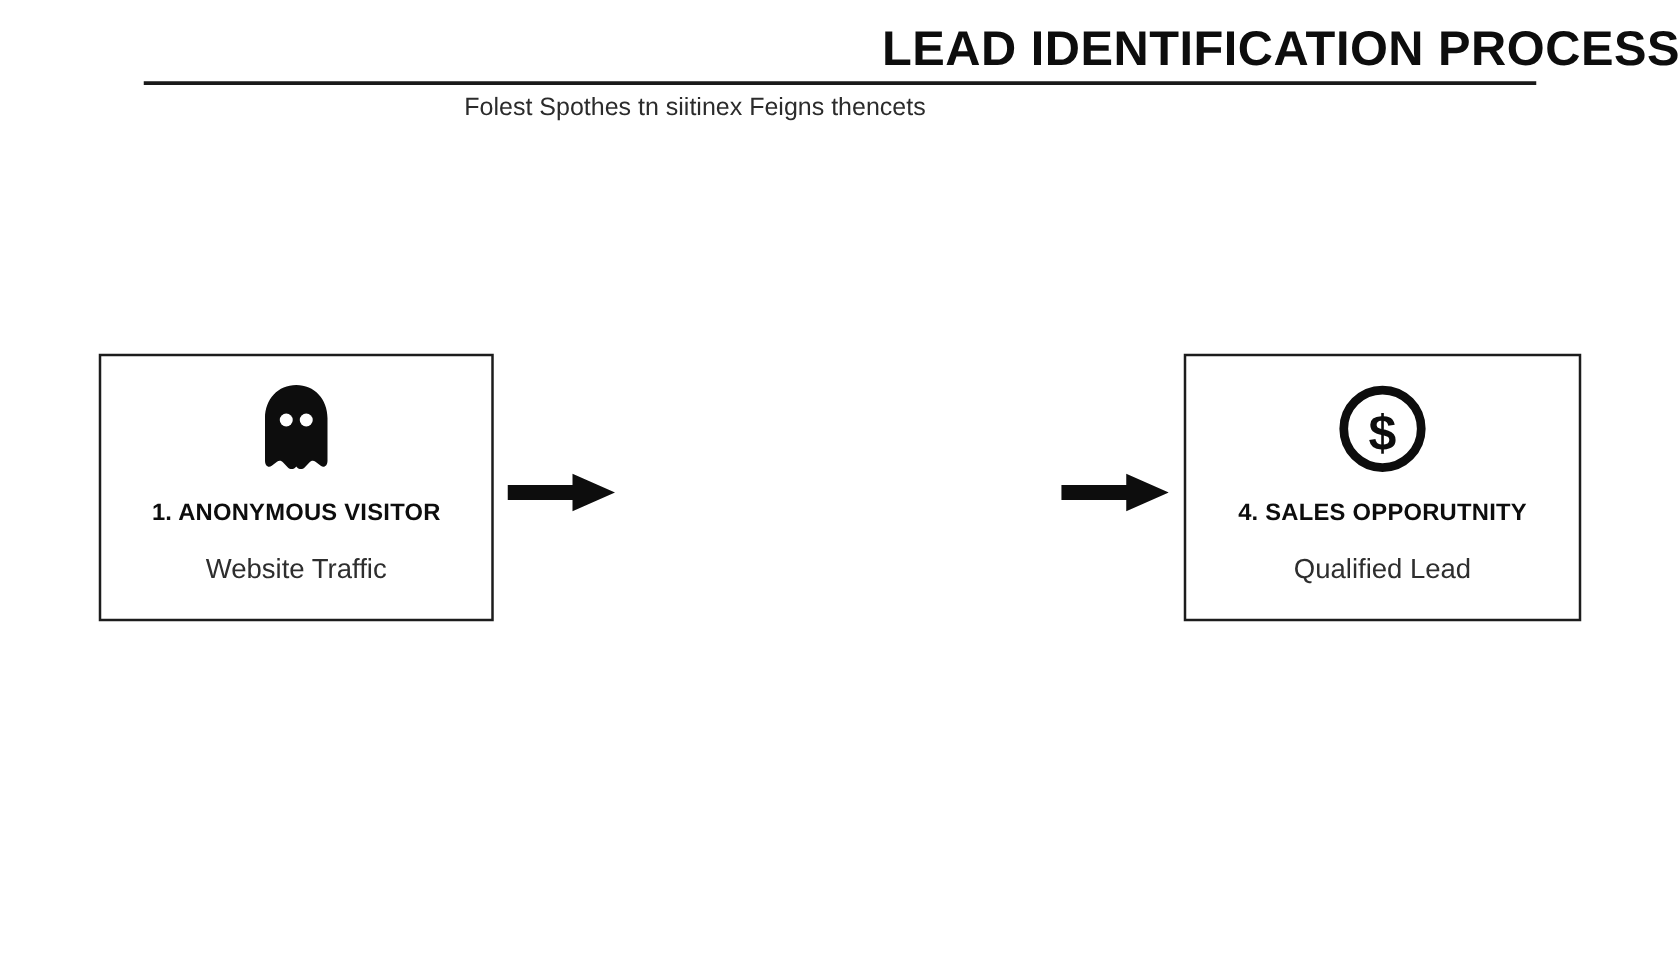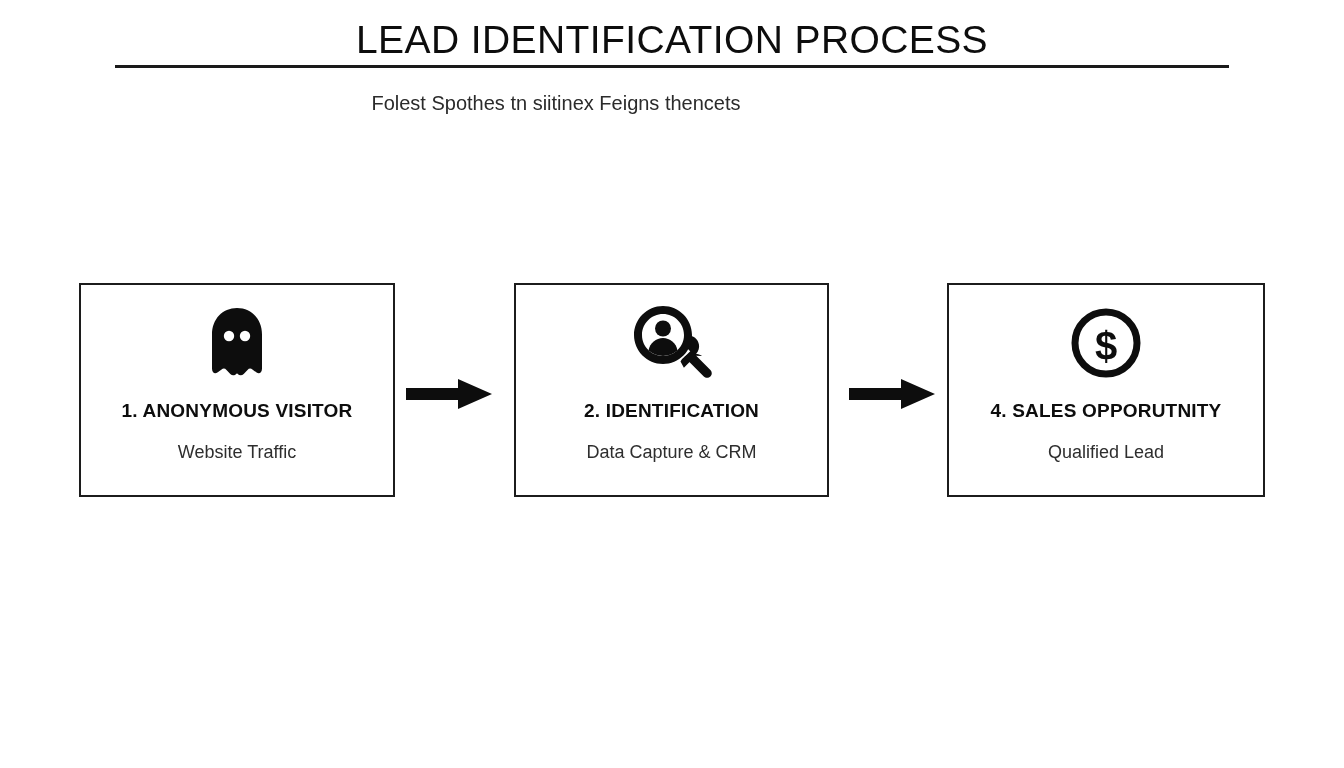--- a/index.html
+++ b/index.html
@@ -23,23 +23,23 @@
     left: 0;
     top: 0;
     width: 1344px;
     height: 120px;
   }
   .title {
     position: absolute;
     left: 0;
     top: 17px;
     width: 1344px;
-    text-align: center;
+    text-align: right;
     font-size: 39px;
-    font-weight: 400;
+    font-weight: 700;
     letter-spacing: 0.4px;
     line-height: 46px;
     white-space: nowrap;
     color: #0d0d0d;
   }
   .title-rule {
     position: absolute;
     left: 115px;
     top: 65px;
     width: 1114px;
@@ -50,21 +50,20 @@
     position: absolute;
     left: 0;
     top: 73px;
     width: 1112px;
     text-align: center;
     font-size: 20px;
     font-weight: 400;
     line-height: 27px;
     color: #2b2b2b;
     white-space: nowrap;
-    margin-top: 17px;
   }
 
   
   .flow {
     position: absolute;
     left: 0;
     top: 283px;
     width: 1344px;
     height: 216px;
   }
@@ -103,21 +102,21 @@
     letter-spacing: 0.2px;
     color: #0d0d0d;
     white-space: nowrap;
   }
   .step-sub {
     position: absolute;
     left: 0;
     top: 157px;
     width: 100%;
     text-align: center;
-    font-size: 18px;
+    font-size: 22px;
     font-weight: 400;
     color: #2e2e2e;
     white-space: nowrap;
   }
 
   
   .arrow {
     position: absolute;
     top: 94px;
     width: 86px;
@@ -159,51 +158,20 @@
     <div class="step-label">1. ANONYMOUS VISITOR</div>
     <div class="step-sub">Website Traffic</div>
   </div>
 
   <div class="arrow arrow-1">
     <svg width="86" height="34" viewBox="0 0 86 34" aria-hidden="true">
       <path fill="#0d0d0d" d="M0 11 H52 V2 L86 17 L52 32 V23 H0 Z"></path>
     </svg>
   </div>
 
-  <div class="step-box step-2">
-    <div class="icon-slot">
-      <svg width="80" height="78" viewBox="0 0 80 78" aria-hidden="true">
-        <g fill="#0d0d0d">
-
-          <path d="M57.5 31.5 c5.6 0.6 9.8 5.5 9.6 11.2 -0.1 3.6 -2 6.8 -4.9 8.6
-                   l-9.5 -9.5 c1.4 -2.6 2.9 -6.6 4.8 -10.3 Z"></path>
-          <path d="M48.5 57.5 c2.6 -4.9 7.6 -8.1 13.3 -8.1 3.1 0 6 0.9 8.4 2.5
-                   l-6.4 -0.1 -11.9 11.9 -3.4 -6.2 Z"></path>
-
-          <path d="M31 2 C15 2 2 15 2 31 C2 47 15 60 31 60 C47 60 60 47 60 31
-                   C60 15 47 2 31 2 Z
-                   M31 10 C42.6 10 52 19.4 52 31 C52 42.6 42.6 52 31 52
-                   C19.4 52 10 42.6 10 31 C10 19.4 19.4 10 31 10 Z"></path>
-
-          <circle cx="31" cy="24.5" r="8"></circle>
-
-          <path d="M16.5 46.5 c1.4 -7.4 7.6 -12.4 14.5 -12.4 6.9 0 13.1 5 14.5 12.4
-                   -4 3.4 -9.1 5.5 -14.5 5.5 -5.4 0 -10.5 -2.1 -14.5 -5.5 Z"></path>
-
-          <path d="M52.4 53.1 l6.6 -6.6 19.4 19.4 c1.8 1.8 1.8 4.8 0 6.6
-                   -1.8 1.8 -4.8 1.8 -6.6 0 Z"></path>
-
-          <path d="M46.5 76 c-2.5 -8.2 -8 -13.6 -14.3 -13.6 -2.1 0 -4.1 0.6 -5.9 1.7
-                   l0 11.9 Z" opacity="0"></path>
-        </g>
-      </svg>
-    </div>
-    <div class="step-label">2. IDENTIFICATION</div>
-    <div class="step-sub">Data Capture &amp; CRM</div>
-  </div>
 
   <div class="arrow arrow-2">
     <svg width="86" height="34" viewBox="0 0 86 34" aria-hidden="true">
       <path fill="#0d0d0d" d="M0 11 H52 V2 L86 17 L52 32 V23 H0 Z"></path>
     </svg>
   </div>
 
   <div class="step-box step-3">
     <div class="icon-slot">
       <svg width="72" height="72" viewBox="0 0 72 72" aria-hidden="true">

